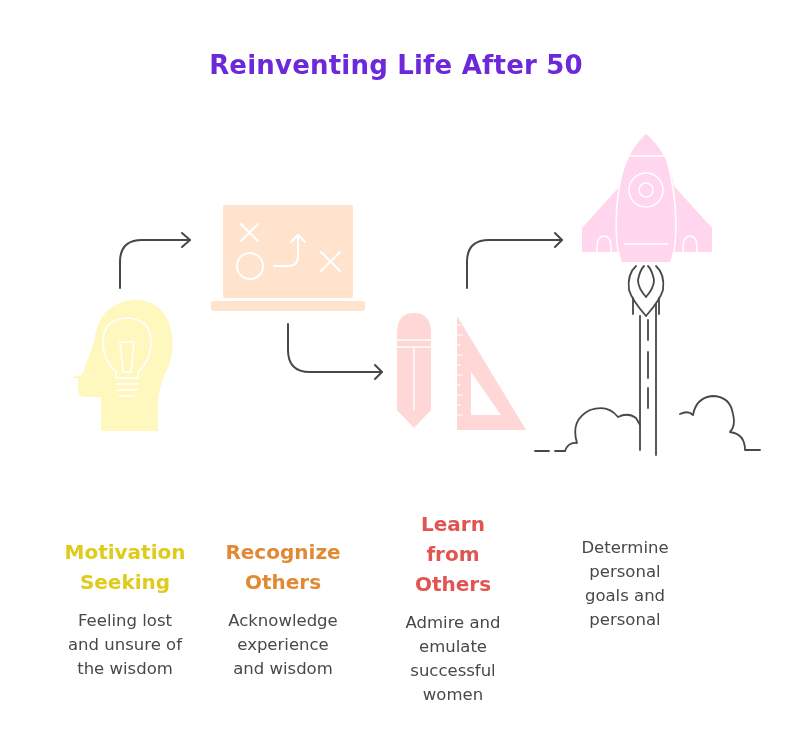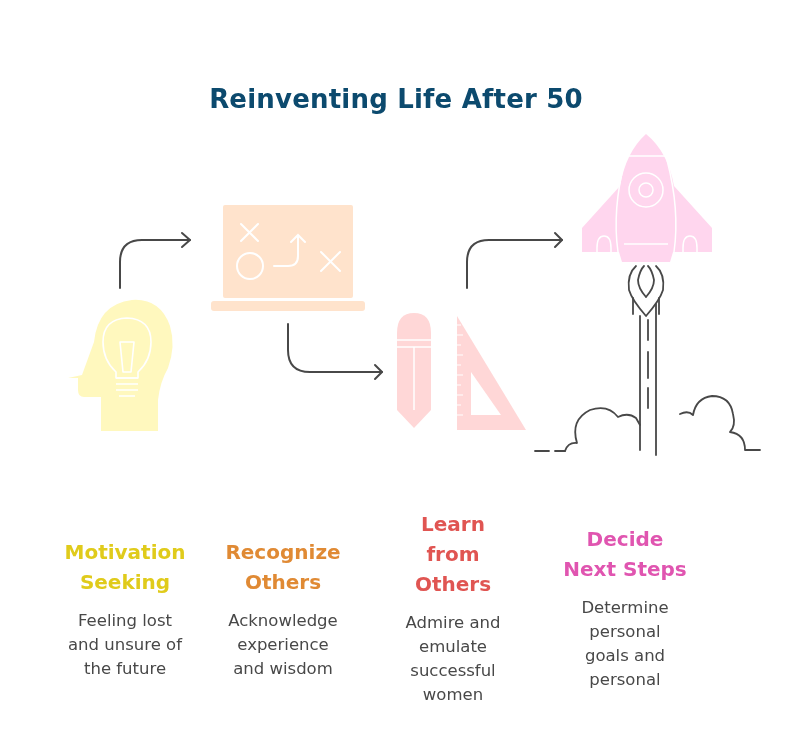--- a/index.html
+++ b/index.html
@@ -1,19 +1,19 @@
 <!DOCTYPE html>
 <html><head>
 <meta charset="utf-8">
 <style>
   html, body { margin: 0; padding: 0; background: #ffffff; }
   body { width: 792px; height: 756px; position: relative; overflow: hidden;
          font-family: "DejaVu Sans", sans-serif; }
   .title { position: absolute; left: 0; top: 50px; width: 792px; text-align: center;
-           font-size: 26px; font-weight: bold; color: #0c4a6e; letter-spacing: 0.2px; margin-top: 34px; }
+           font-size: 26px; font-weight: bold; color: #6d28d9; letter-spacing: 0.2px; }
   svg.art { position: absolute; left: 0; top: 0; }
   .step { position: absolute; text-align: center; }
   .step .head { font-weight: bold; font-size: 20px; line-height: 30px; }
   .step .desc { font-size: 16.5px; line-height: 24px; color: #484848; margin-top: 12px; }
 </style>
 </head>
 <body>
 
 <div class="title">Reinventing Life After 50</div>
 
@@ -90,21 +90,21 @@
 </svg>
 
 <div class="step" style="left:50px; top:537px; width:150px;">
   <div class="head" style="color:#E0CB1B;">
     <div>Motivation</div>
     <div>Seeking</div>
   </div>
   <div class="desc">
     <div>Feeling lost</div>
     <div>and unsure of</div>
-    <div>the future</div>
+    <div>the wisdom</div>
   </div>
 </div>
 
 <div class="step" style="left:208px; top:537px; width:150px;">
   <div class="head" style="color:#E08A34;">
     <div>Recognize</div>
     <div>Others</div>
   </div>
   <div class="desc">
     <div>Acknowledge</div>
@@ -121,23 +121,19 @@
   </div>
   <div class="desc">
     <div>Admire and</div>
     <div>emulate</div>
     <div>successful</div>
     <div>women</div>
   </div>
 </div>
 
 <div class="step" style="left:545px; top:524px; width:160px;">
-  <div class="head" style="color:#E055B0;">
-    <div>Decide</div>
-    <div>Next Steps</div>
-  </div>
   <div class="desc">
     <div>Determine</div>
     <div>personal</div>
     <div>goals and</div>
     <div>personal</div>
   </div>
 </div>
 
 </body></html>

